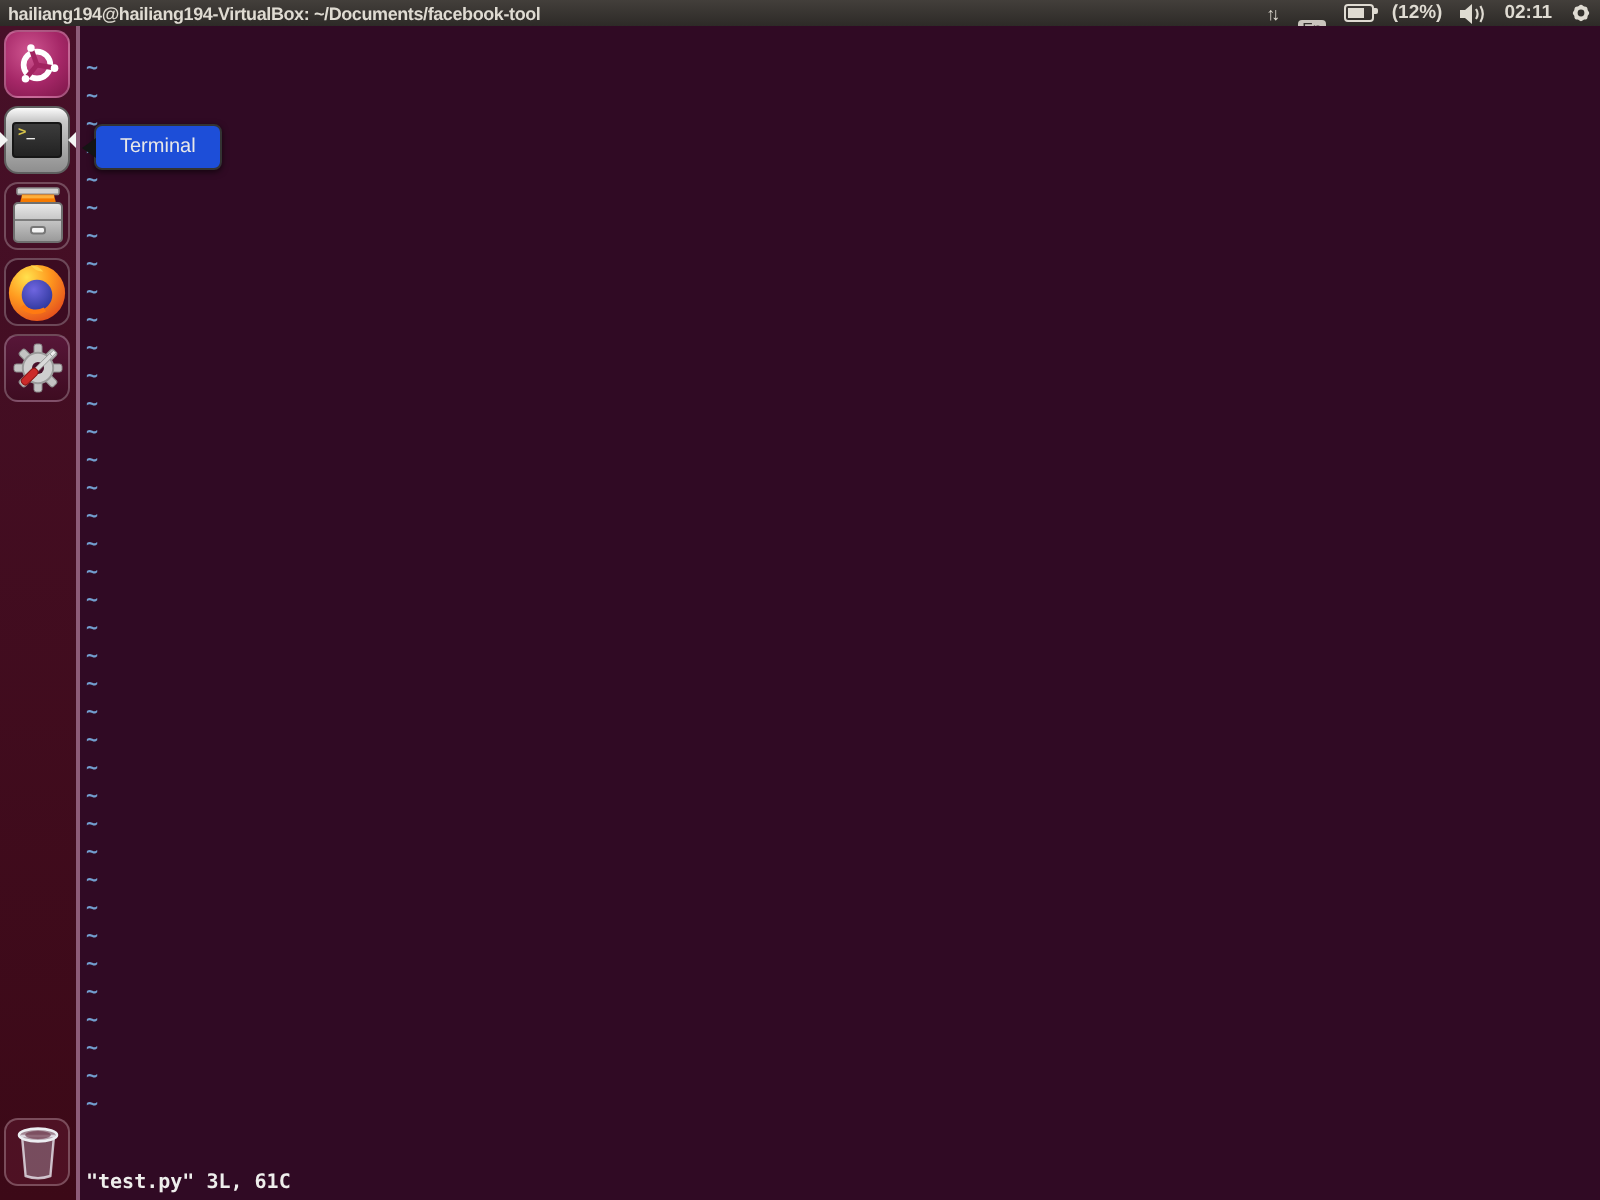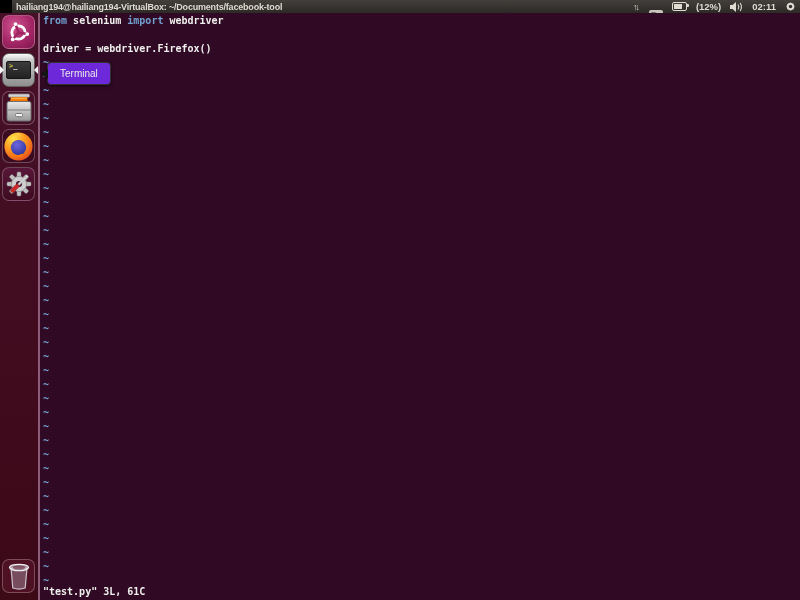--- a/index.html
+++ b/index.html
@@ -1,21 +1,21 @@
 <!DOCTYPE html>
 <html><head>
 <meta charset="utf-8">
 <style>
   html,body{margin:0;padding:0;background:#000;}
   .screen{position:relative;width:800px;height:600px;overflow:hidden;
           font-family:"Liberation Sans",sans-serif;
           --term-bg:#300a24;--keyword:#729fcf;--plain:#eeeeec;--tilde:#729fcf;
           --panel-fg:#dfdbd2;}
   
-  .panel{position:absolute;top:0;left:12px;right:0;height:13px;
+  .panel{position:absolute;top:0;left:0;right:0;height:13px;
          background:linear-gradient(#433f3b,#2d2a27);
          display:flex;justify-content:space-between;align-items:center;
          color:var(--panel-fg);padding:0 4px;box-sizing:border-box;}
   .panel-title{font-size:9px;font-weight:bold;letter-spacing:-0.2px;white-space:nowrap;}
   .indicators{display:flex;align-items:center;gap:9px;height:13px;}
   .updown{font-size:9px;font-weight:bold;letter-spacing:-2px;padding-right:2px;}
   .kbd-badge{background:#c9c5bd;color:#33302c;font-size:8px;font-weight:normal;
              border-radius:2px;padding:0 2px;line-height:9px;height:9px;display:block;margin-top:16px;}
   .battery{width:13px;height:7px;border:1px solid var(--panel-fg);border-radius:2px;position:relative;}
   .battery::before{content:'';position:absolute;left:1px;top:1px;bottom:1px;width:8px;background:var(--panel-fg);}
@@ -39,21 +39,21 @@
                padding:1px 0 0 2px;font:bold 7px "DejaVu Sans Mono",monospace;color:#eeeeec;line-height:7px;}
   .term-screen .pr{color:#d7c54a;}
   .run-arrow{position:absolute;left:0;top:53px;width:0;height:0;
              border-top:4px solid transparent;border-bottom:4px solid transparent;
              border-left:4px solid #f4f4f4;}
   .foc-arrow{position:absolute;left:34px;top:53px;width:0;height:0;
              border-top:4px solid transparent;border-bottom:4px solid transparent;
              border-right:4px solid #f4f4f4;}
   
   .tooltip{position:absolute;left:47px;top:62px;height:21px;z-index:30;
-           background:#6d28d9;border:1px solid #333;border-radius:4px;
+           background:#1d4ed8;border:1px solid #333;border-radius:4px;
            display:flex;align-items:center;padding:0 12px;
            color:#e8e8e8;font-size:10px;box-shadow:0 1px 3px rgba(0,0,0,.6);}
   .tooltip::before{content:'';position:absolute;left:-7px;top:50%;margin-top:-5px;
            border-top:5px solid transparent;border-bottom:5px solid transparent;
            border-right:7px solid #141414;}
   
   .terminal{position:absolute;left:38px;top:13px;right:0;bottom:0;
             background:var(--term-bg);border-left:2px solid #8d5c78;box-sizing:border-box;
             font:bold 10px "DejaVu Sans Mono",monospace;line-height:14px;color:var(--plain);}
   .code{padding:1px 0 0 3px;}
@@ -178,23 +178,21 @@
       <svg width="26" height="30" viewBox="0 0 26 30">
         <path d="M5 7 L21 7 L19.2 27 Q13 29.2 6.8 27 Z" fill="rgba(215,215,228,0.30)" stroke="rgba(242,242,248,0.75)" stroke-width="1.2"></path>
         <ellipse cx="13" cy="6.5" rx="9.5" ry="3.2" fill="rgba(232,232,238,0.55)" stroke="#eceef2" stroke-width="1.3"></ellipse>
         <ellipse cx="13" cy="6.5" rx="6.4" ry="2" fill="rgba(110,55,75,0.7)"></ellipse>
       </svg>
     </div>
   </div>
 
   <div class="terminal">
     <div class="code">
-      <div class="code-line"><span class="tok-keyword">from </span><span class="tok-plain">selenium </span><span class="tok-keyword">import </span><span class="tok-plain">webdriver</span></div>
       <div class="code-line"></div>
-      <div class="code-line tok-plain">driver = webdriver.Firefox()</div>
       <div>
           <div class="tilde-line">~</div>
           <div class="tilde-line">~</div>
           <div class="tilde-line">~</div>
           <div class="tilde-line">~</div>
           <div class="tilde-line">~</div>
           <div class="tilde-line">~</div>
           <div class="tilde-line">~</div>
           <div class="tilde-line">~</div>
           <div class="tilde-line">~</div>

